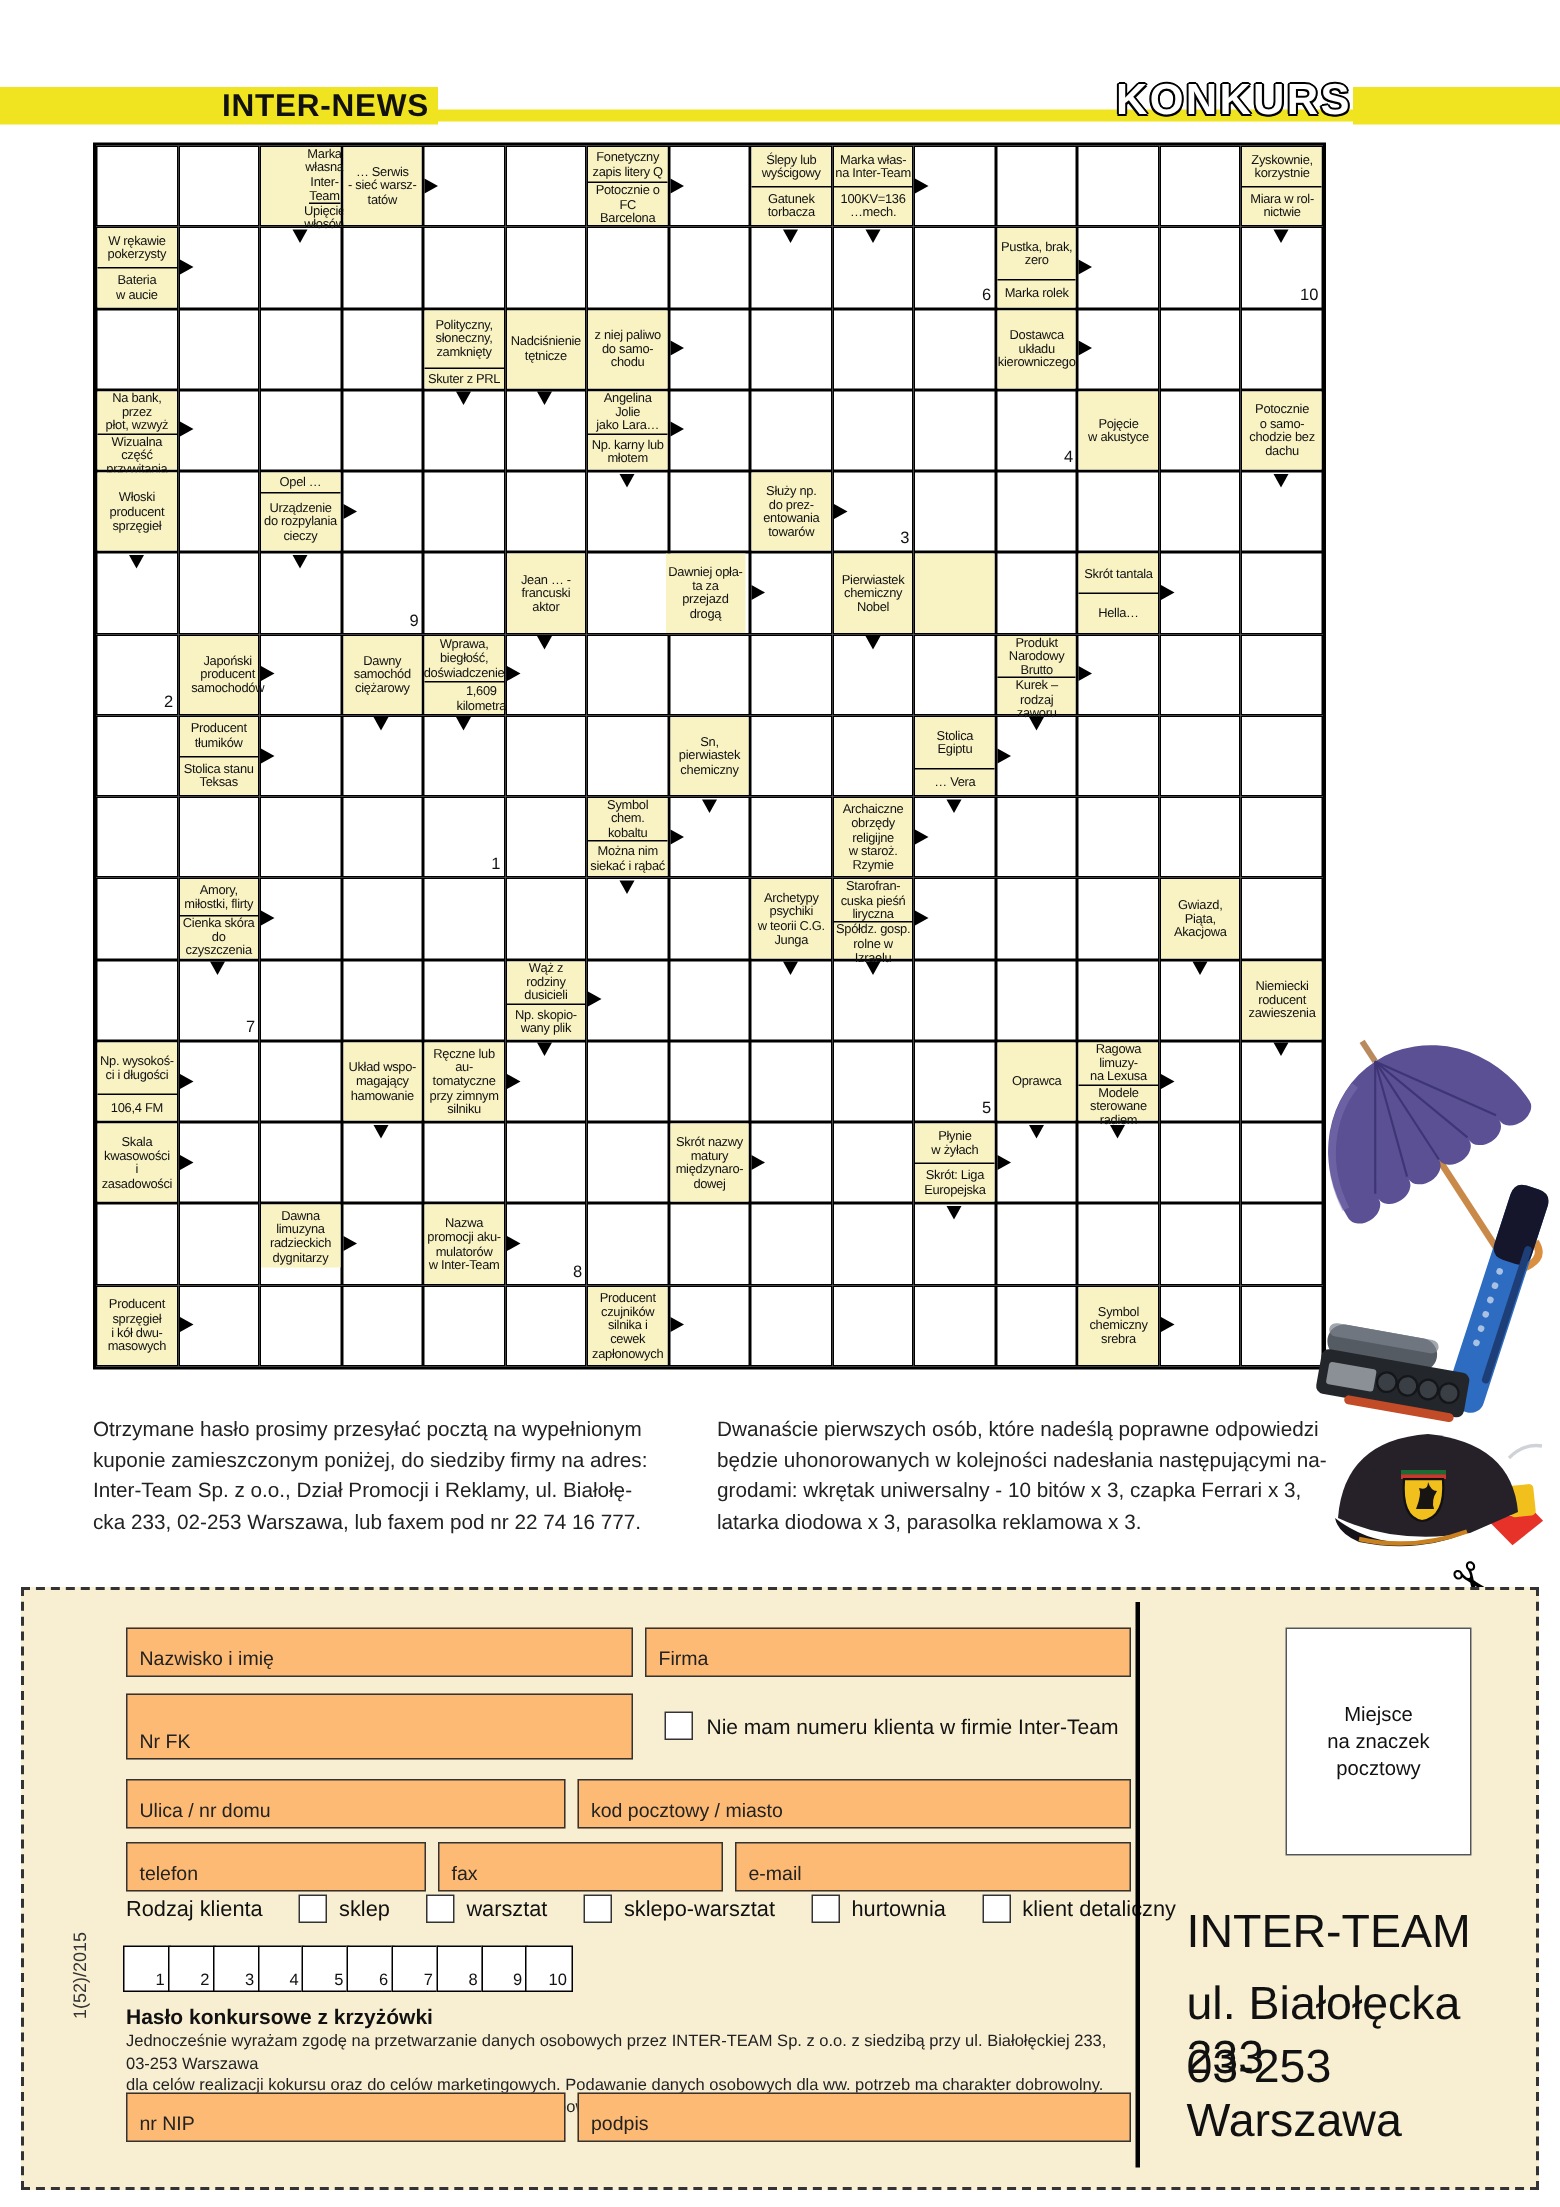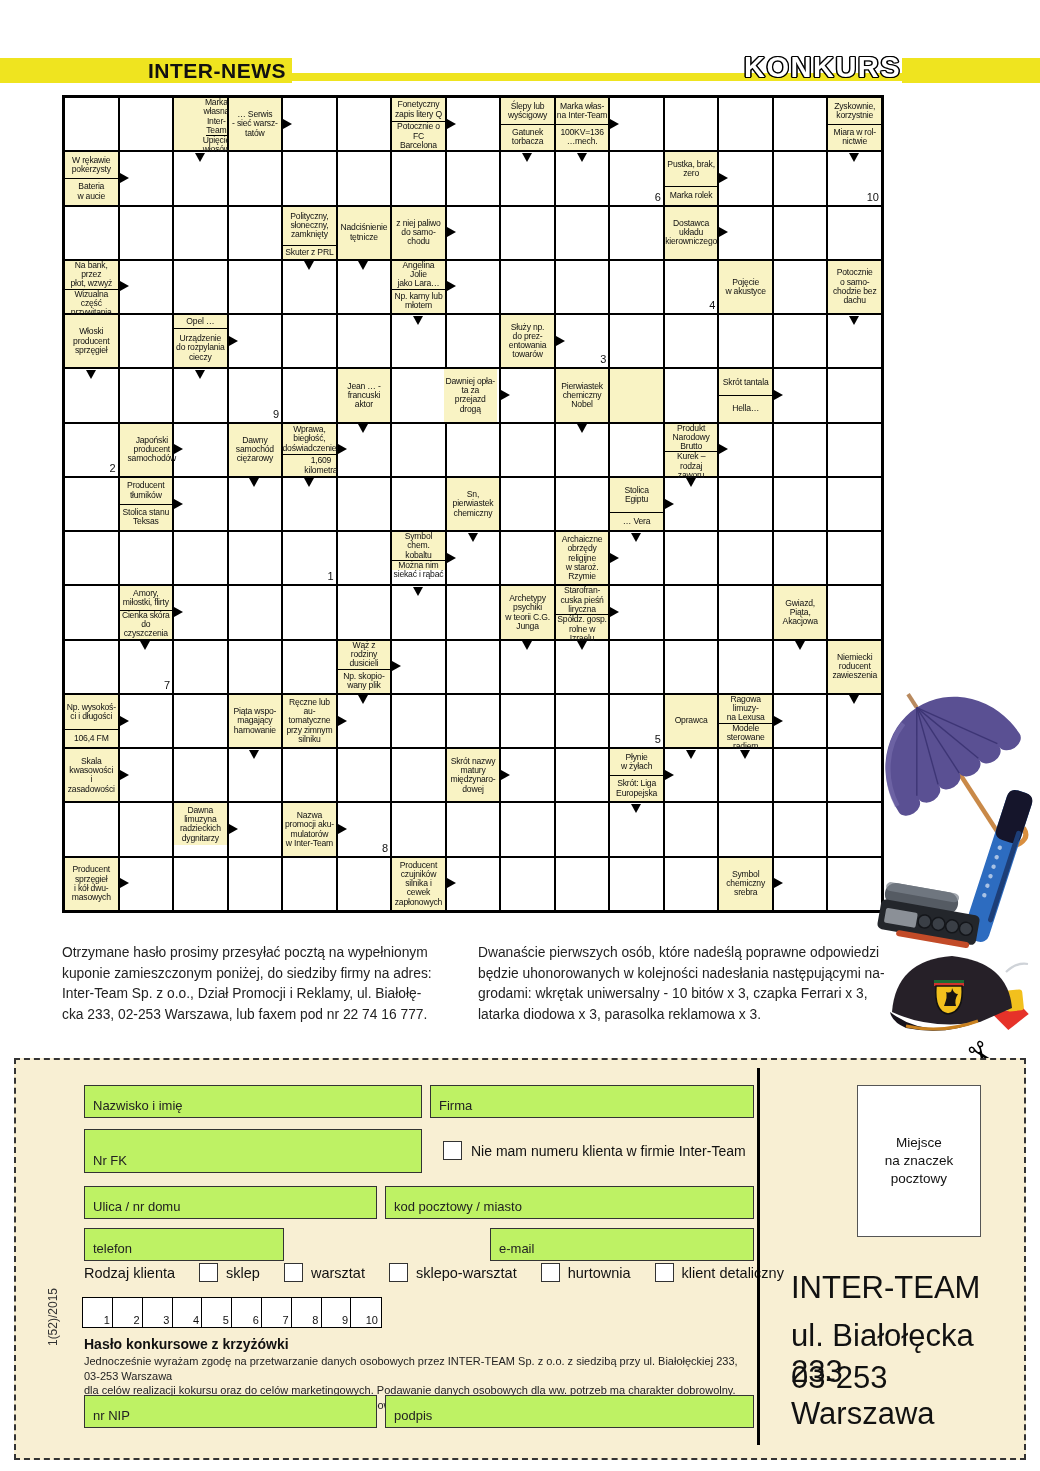--- a/index.html
+++ b/index.html
@@ -34,21 +34,21 @@
   .intro{position:absolute;top:943px;font-size:13.8px;line-height:1.5;white-space:pre-line;color:#222;}
   #intro-left{left:62px;width:402px;}
   #intro-right{left:478px;width:412px;}
 
   
   #prizes{position:absolute;left:876px;top:686px;width:164px;height:360px;}
 
   
   #coupon{position:absolute;left:14px;top:1058px;width:1012px;height:402px;background:#f8efd3;
     border:2px dashed #333;box-sizing:border-box;}
-  .fbox{position:absolute;background:#bef264;border:1.6px solid #333;box-sizing:border-box;padding-left:23px;}
+  .fbox{position:absolute;background:#fdba74;border:1.6px solid #333;box-sizing:border-box;padding-left:23px;}
   .fbox .flabel{position:absolute;left:8px;bottom:4px;font-size:13px;color:#222;}
   .cbx{display:inline-block;width:19px;height:19px;background:#fff;border:1.6px solid #333;box-sizing:border-box;vertical-align:middle;}
   #nocust{position:absolute;left:427px;top:81px;display:flex;align-items:center;gap:9px;font-size:14px;}
   #client-row{position:absolute;left:68px;top:203px;display:flex;align-items:center;font-size:14.5px;}
   #client-row .ct{display:flex;align-items:center;gap:8px;margin-left:24px;}
   #client-label{font-size:14.5px;}
   #pwd-row{position:absolute;left:68px;top:237px;display:flex;}
   .pwd{width:31.6px;height:31px;border:1.8px solid #000;margin-left:-1.8px;background:#fff;
     display:flex;align-items:flex-end;justify-content:flex-end;padding:0 3px 1px 0;box-sizing:border-box;font-size:11px;}
   #pwd-label{position:absolute;left:68px;top:276px;font-size:14px;font-weight:bold;}
@@ -498,21 +498,21 @@
 chemiczny</div>
         </div>
         <div class="arr-d" style="left: 403.5px; top: 435.633px;"></div>
         <div class="xclue" style="left: 546.333px; top: 380.867px; width: 52.5333px; height: 52.2667px; background: rgb(249, 243, 196);">
           <div class="half tp" style="flex: 2 1 0%;">Stolica
 Egiptu</div>
           <div class="half" style="flex: 1 1 0%;">… Vera</div>
         </div>
         <div class="arr-r" style="left: 600.867px; top: 401.5px;"></div>
         <div class="arr-d" style="left: 567.1px; top: 435.633px;"></div>
-        <div class="xclue" style="left: 328.2px; top: 435.133px; width: 52.5333px; height: 38px; background: rgb(249, 243, 196);">
+        <div class="xclue" style="left: 328.2px; top: 435.133px; width: 52.5333px; height: 52px; background: rgb(249, 243, 196);">
           <div class="half tp" style="flex: 2 1 0%;">Symbol chem.
 kobaltu</div>
           <div class="half" style="flex: 2 1 0%;">Można nim
 siekać i rąbać</div>
         </div>
         <div class="arr-r" style="left: 382.733px; top: 455.767px;"></div>
         <div class="arr-d" style="left: 348.967px; top: 489.9px;"></div>
         <div class="xclue" style="left: 491.8px; top: 435.133px; width: 52.5333px; height: 52.2667px; background: rgb(249, 243, 196);">
           <div class="half">Archaiczne
 obrzędy
@@ -565,21 +565,21 @@
 zawieszenia</div>
         </div>
         <div class="arr-d" style="left: 785.233px; top: 598.433px;"></div>
         <div class="xclue" style="left: 1px; top: 597.933px; width: 52.5333px; height: 52.2667px; background: rgb(249, 243, 196);">
           <div class="half tp" style="flex: 2 1 0%;">Np. wysokoś-
 ci i długości</div>
           <div class="half" style="flex: 1 1 0%;">106,4 FM</div>
         </div>
         <div class="arr-r" style="left: 55.5333px; top: 618.567px;"></div>
         <div class="xclue" style="left: 164.6px; top: 597.933px; width: 52.5333px; height: 52.2667px; background: rgb(249, 243, 196);">
-          <div class="half">Piąta wspo-
+          <div class="half">Układ wspo-
 magający
 hamowanie</div>
         </div>
         <div class="arr-d" style="left: 185.367px; top: 652.7px;"></div>
         <div class="xclue" style="left: 219.133px; top: 597.933px; width: 52.5333px; height: 52.2667px; background: rgb(249, 243, 196);">
           <div class="half">Ręczne lub
 au-
 tomatyczne
 przy zimnym
 silniku</div>
@@ -754,20 +754,23 @@
       <span>Nie mam numeru klienta w firmie Inter-Team</span>
     </div>
     <div class="fbox" style="left:68px;top:126px;width:293px;height:33px;">
       <span class="flabel">Ulica / nr domu</span>
       </div>
     <div class="fbox" style="left:369px;top:126px;width:369px;height:33px;">
       <span class="flabel">kod pocztowy / miasto</span>
       </div>
     <div class="fbox" style="left:68px;top:168px;width:200px;height:33px;">
       <span class="flabel">telefon</span>
+      </div>
+    <div class="fbox" style="left:276px;top:168px;width:190px;height:33px;">
+      <span class="flabel">fax</span>
       </div>
     <div class="fbox" style="left:474px;top:168px;width:264px;height:33px;">
       <span class="flabel">e-mail</span>
       </div>
 
     <div id="client-row">
       <span id="client-label">Rodzaj klienta</span>
       <span id="client-types" style="display: inline-flex;">
           <span class="ct">
             <span class="cbx"></span>

